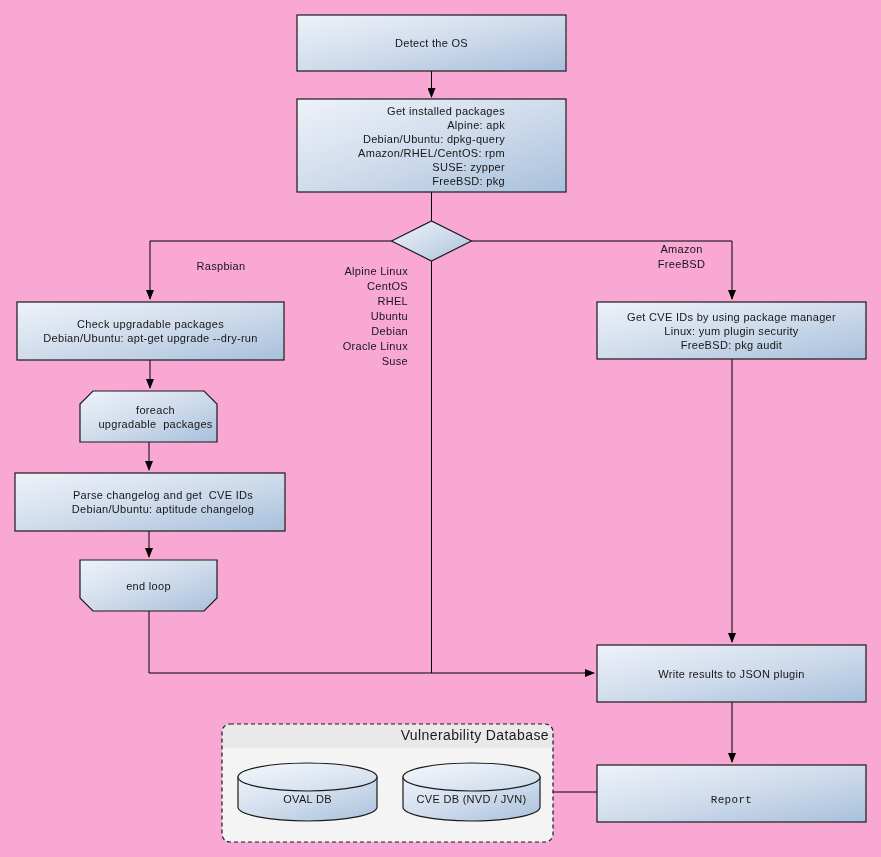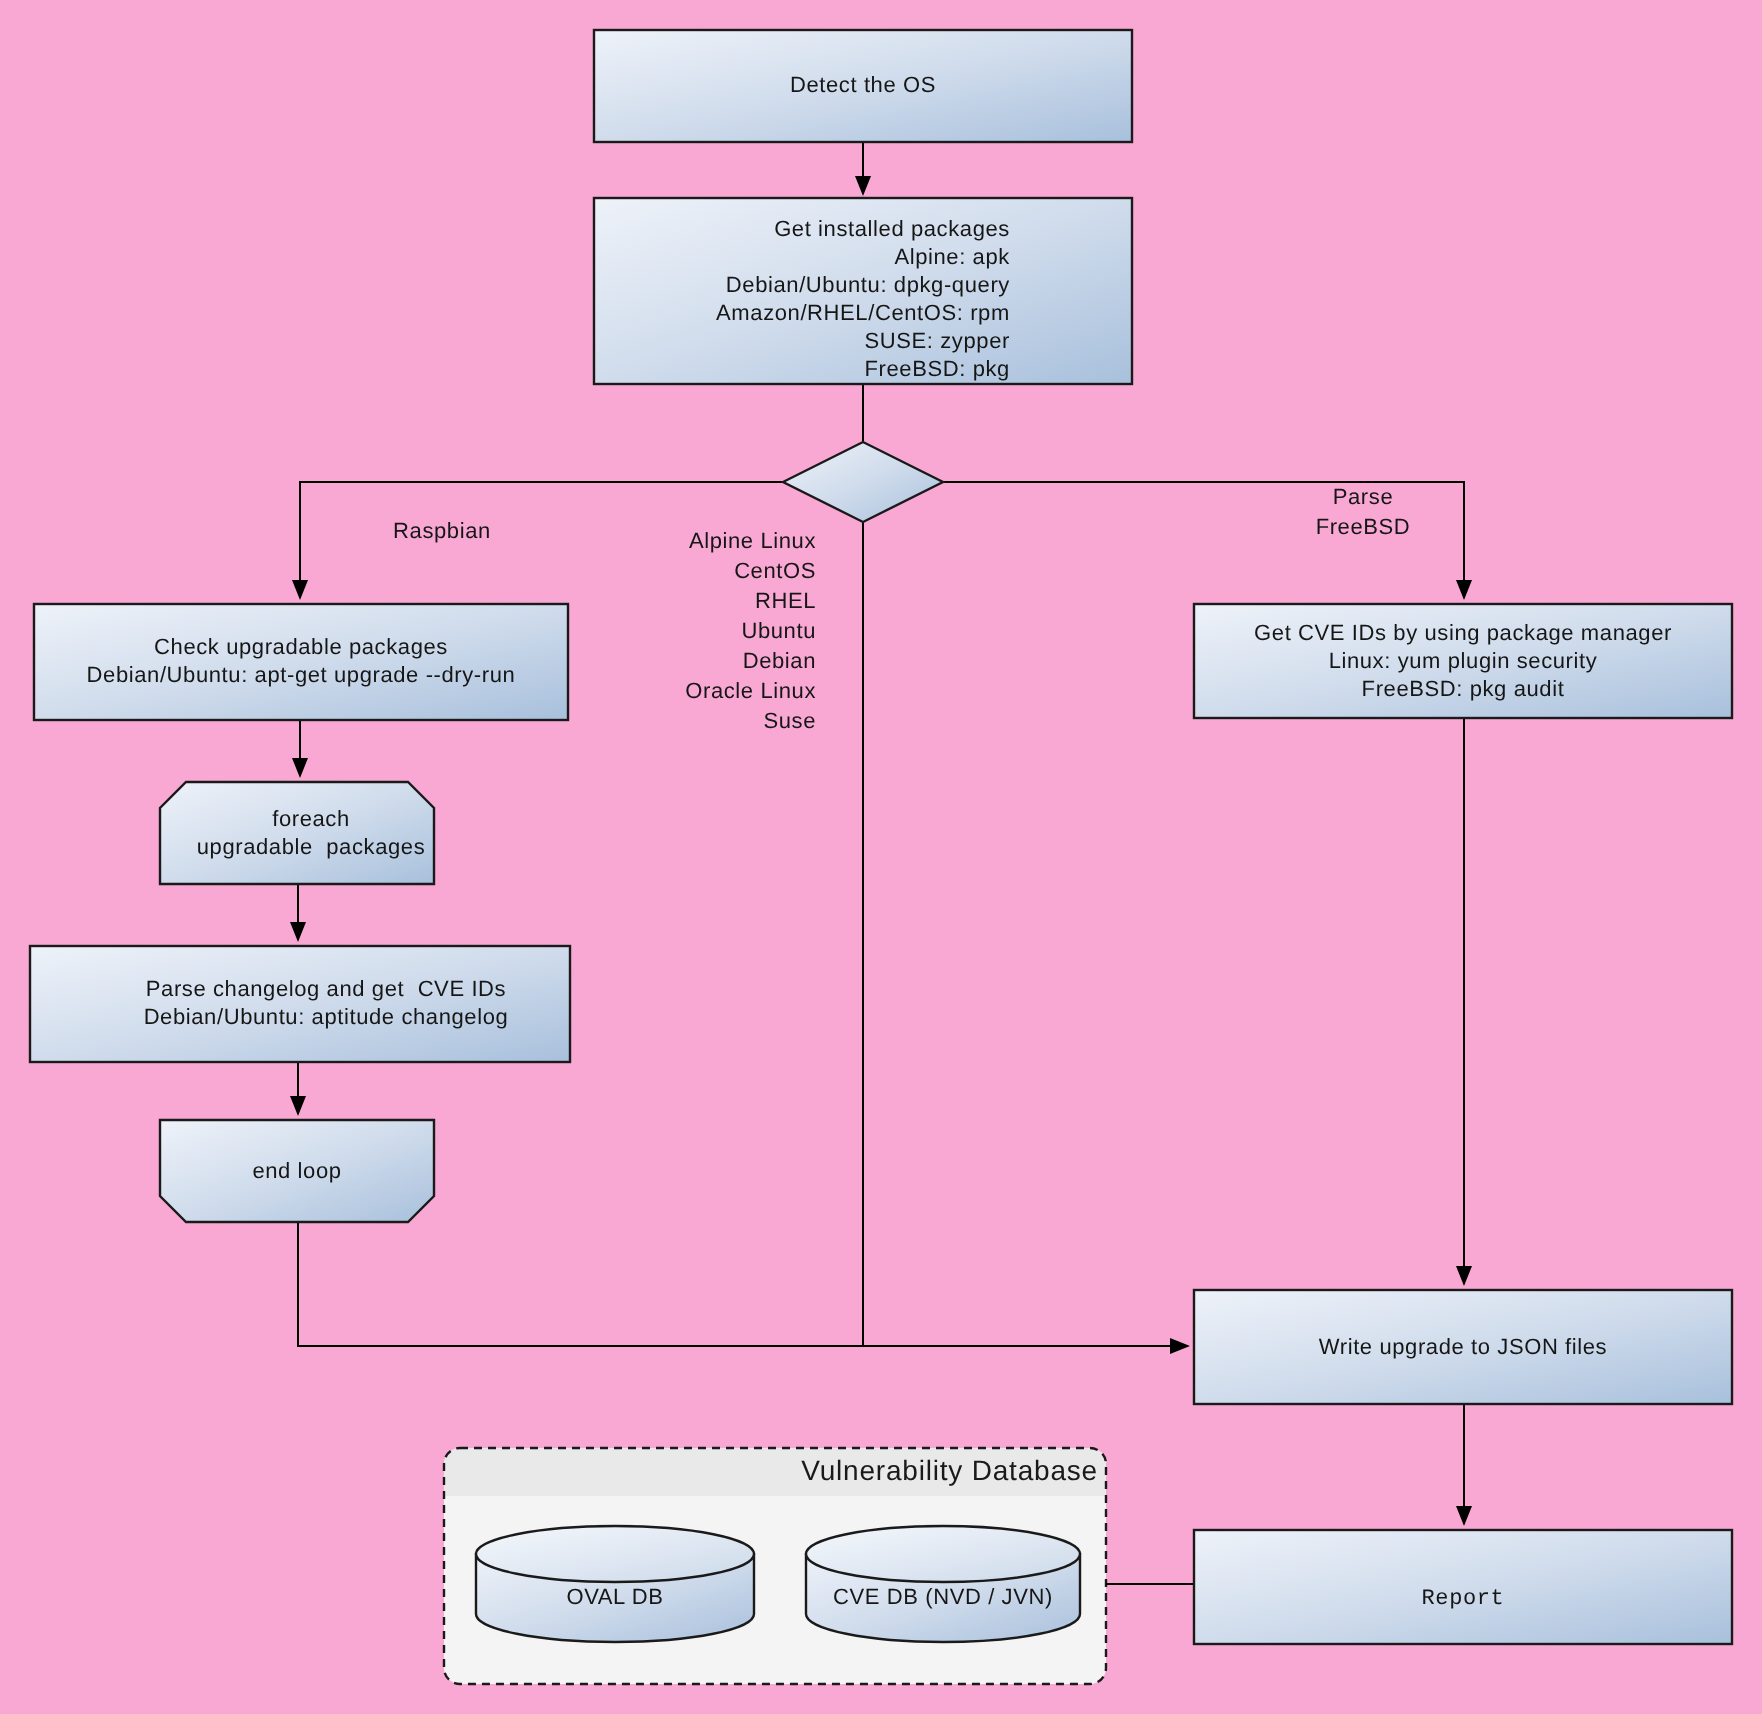--- a/index.html
+++ b/index.html
@@ -7,21 +7,21 @@
     position:relative;width:881px;height:857px;background:#f9a8d4;
     font-family:"Liberation Sans", sans-serif;color:#161616;overflow:hidden;
   }
   .stage svg{position:absolute;left:0;top:0;}
   .lbl{
     position:absolute;display:flex;align-items:center;justify-content:center;
     font-size:11px;line-height:14px;letter-spacing:0.3px;
     white-space:pre-wrap;text-align:center;pointer-events:none;
   }
   .lbl .inner{white-space:pre-wrap;}
-  .lbl.align-right-block{justify-content:center;align-items:flex-end;}
+  .lbl.align-right-block{justify-content:center;}
   .lbl.align-right-block .inner{text-align:right;}
   .edge-lbl{position:absolute;font-size:11px;line-height:15px;letter-spacing:0.3px;white-space:pre-wrap;}
   .edge-lbl.right{text-align:right;}
   .edge-lbl.center{text-align:center;}
   .group-title{
     position:absolute;font-size:14px;letter-spacing:0.4px;text-align:right;color:#1a1a1a;
   }
 </style>
 </head>
 <body>
@@ -116,21 +116,21 @@
     <div class="inner">end loop</div>
   </div>
 
   <div class="lbl" style="left:597px;top:302px;width:269px;height:57px;">
     <div class="inner">Get CVE IDs by using package manager
 Linux: yum plugin security
 FreeBSD: pkg audit</div>
   </div>
 
   <div class="lbl" style="left:597px;top:645px;width:269px;height:57px;">
-    <div class="inner">Write upgrade to JSON files</div>
+    <div class="inner">Write results to JSON plugin</div>
   </div>
 
   <div class="lbl" style="left:597px;top:765px;width:269px;height:70px;font-family:Liberation Mono, monospace;">
     <div class="inner">Report</div>
   </div>
 
   <div class="lbl" style="left:238px;top:786px;width:139px;height:26px;">
     <div class="inner">OVAL DB</div>
   </div>
 
@@ -143,16 +143,16 @@
   <div class="edge-lbl center" style="left:171px;top:259px;width:100px;">Raspbian</div>
 
   <div class="edge-lbl right" style="left:288px;top:264px;width:120px;">Alpine Linux
 CentOS
 RHEL
 Ubuntu
 Debian
 Oracle Linux
 Suse</div>
 
-  <div class="edge-lbl center" style="left:631px;top:242px;width:101px;">Parse
+  <div class="edge-lbl center" style="left:631px;top:242px;width:101px;">Amazon
 FreeBSD</div>
 
 </div>
 
 </body></html>

